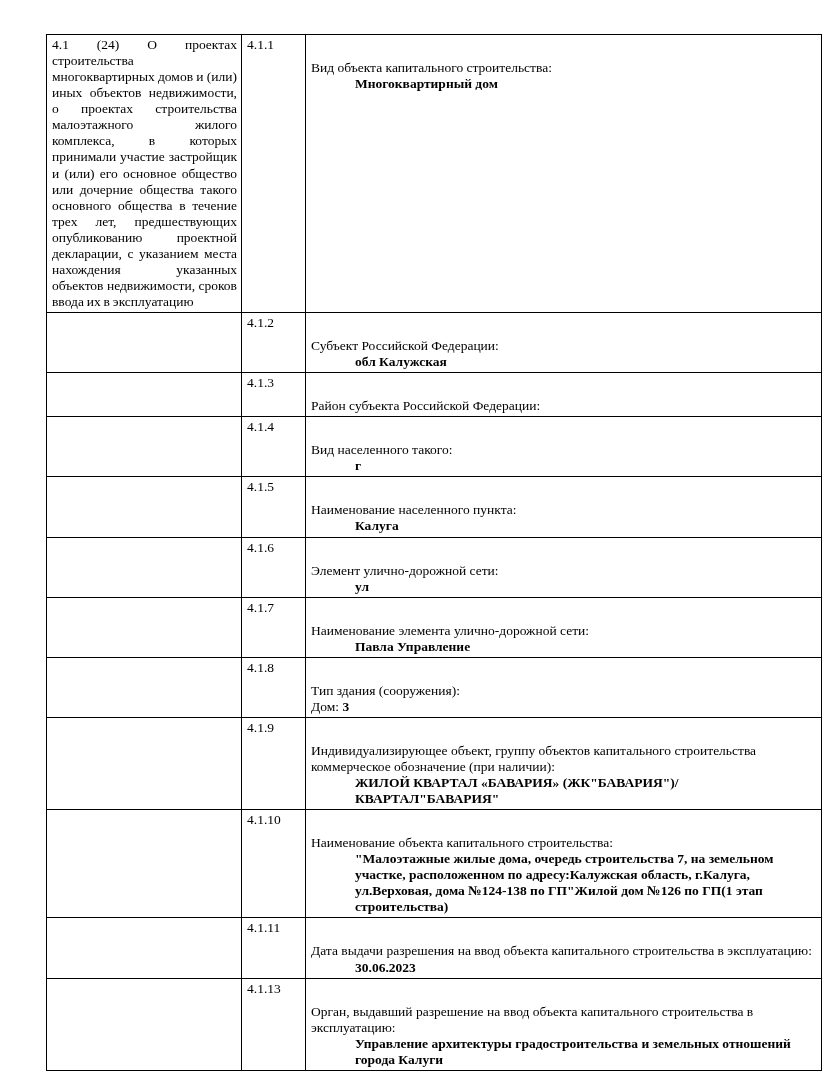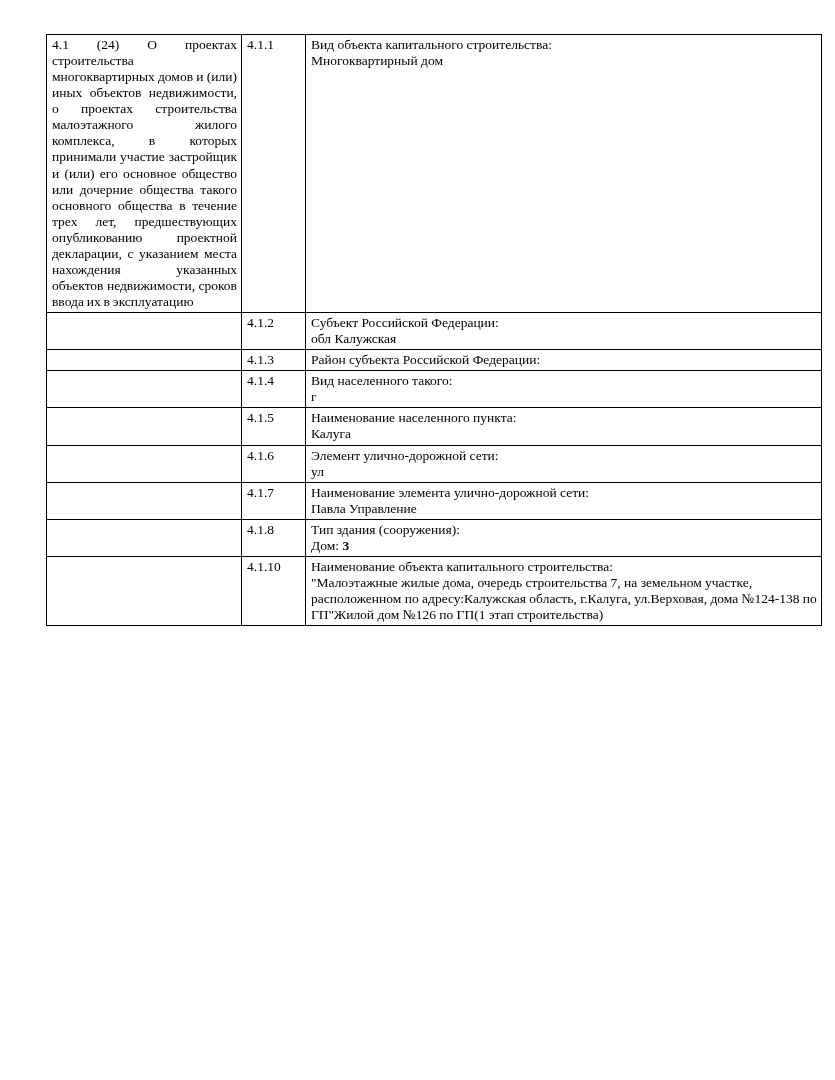--- a/index.html
+++ b/index.html
@@ -47,24 +47,26 @@
   .desc-text {
     display: block;
     text-align: justify;
     text-align-last: left;
     word-spacing: -0.5px;
     hyphens: manual;
   }
   .label {
     display: block;
     font-weight: normal;
+    margin-top: 23px;
   }
   .value {
     display: block;
-    font-weight: normal;
+    font-weight: bold;
+    margin-left: 44px;
   }
   .value-inline {
     font-weight: bold;
   }
   .body-cell {
     display: block;
   }
   td.vmid {
     vertical-align: middle;
   }
@@ -136,21 +138,45 @@
       <tr>
         <td class="col-desc"></td>
         <td class="col-num vmid">4.1.8</td>
         <td class="col-body">
           <span class="label">Тип здания (сооружения):</span>
           <span class="body-cell"><span>Дом: </span><span class="value-inline">3</span></span>
         </td>
       </tr>
       <tr>
         <td class="col-desc"></td>
+        <td class="col-num vmid">4.1.9</td>
+        <td class="col-body">
+          <span class="label">Индивидуализирующее объект, группу объектов капитального строительства коммерческое обозначение (при наличии):</span>
+          <span class="value">ЖИЛОЙ КВАРТАЛ «БАВАРИЯ» (ЖК"БАВАРИЯ")/КВАРТАЛ"БАВАРИЯ"</span>
+        </td>
+      </tr>
+      <tr>
+        <td class="col-desc"></td>
         <td class="col-num vmid">4.1.10</td>
         <td class="col-body">
           <span class="label">Наименование объекта капитального строительства:</span>
           <span class="value">"Малоэтажные жилые дома, очередь строительства 7, на земельном участке, расположенном по адресу:Калужская область, г.Калуга, ул.Верховая, дома №124-138 по ГП"Жилой дом №126 по ГП(1 этап строительства)</span>
+        </td>
+      </tr>
+      <tr>
+        <td class="col-desc"></td>
+        <td class="col-num vmid">4.1.11</td>
+        <td class="col-body">
+          <span class="label">Дата выдачи разрешения на ввод объекта капитального строительства в эксплуатацию:</span>
+          <span class="value">30.06.2023</span>
+        </td>
+      </tr>
+      <tr>
+        <td class="col-desc"></td>
+        <td class="col-num vmid">4.1.13</td>
+        <td class="col-body">
+          <span class="label">Орган, выдавший разрешение на ввод объекта капитального строительства в эксплуатацию:</span>
+          <span class="value">Управление архитектуры градостроительства и земельных отношений города Калуги</span>
         </td>
       </tr>
     </tbody>
   </table>
 </div>
 
 </body></html>

